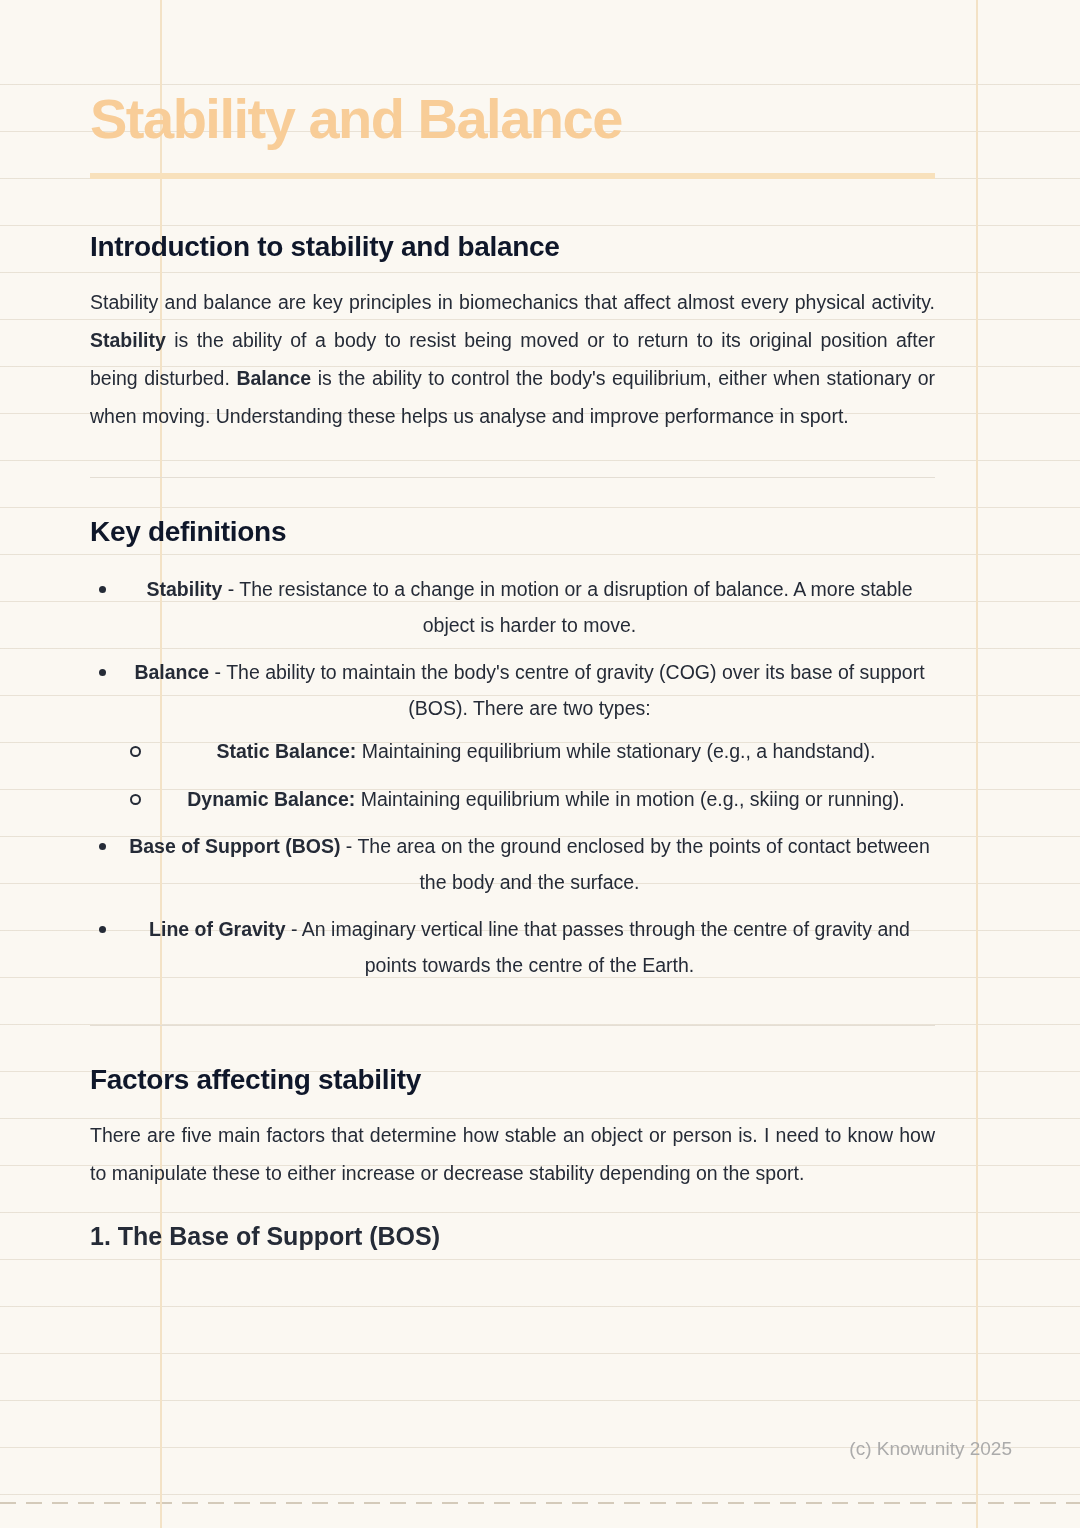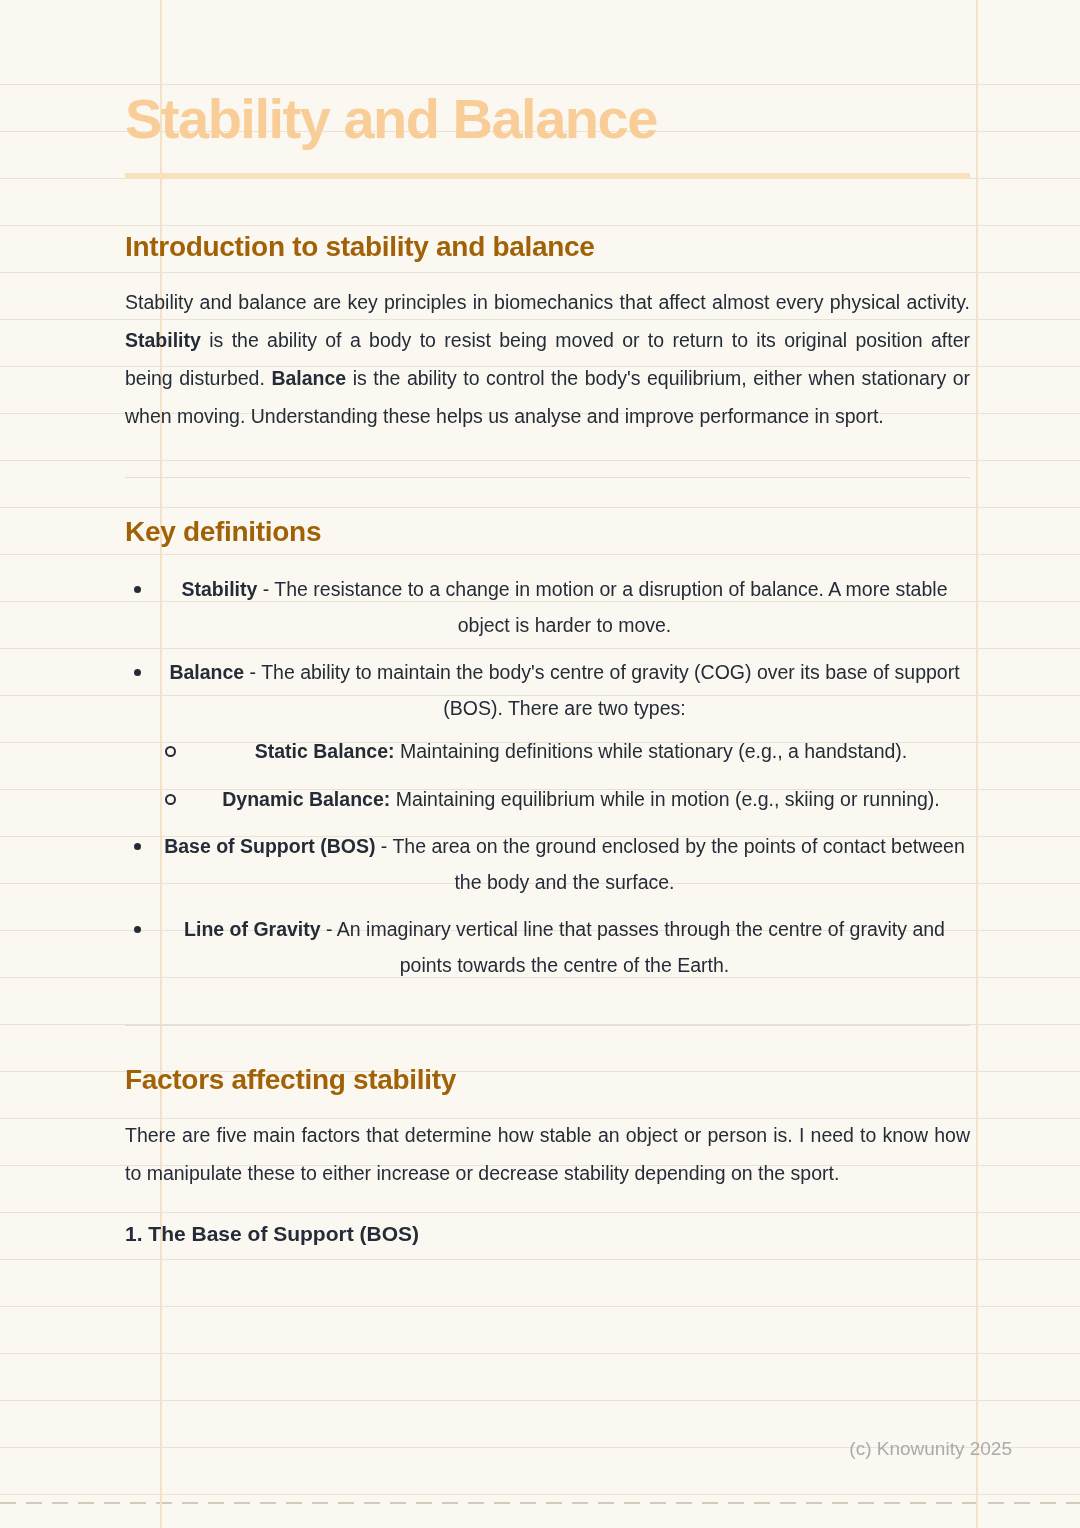--- a/index.html
+++ b/index.html
@@ -24,36 +24,36 @@
     position: absolute; left: 0; right: 0; top: 1502px; height: 2px;
     background: repeating-linear-gradient(
       to right,
       rgba(180,165,140,0.55) 0 16px, transparent 16px 26px);
     pointer-events: none;
   }
   .vline { position: absolute; top: 0; bottom: 0; width: 2px; background: #F3E2C6; pointer-events: none; }
   .vline.left  { left: 160px; }
   .vline.right { left: 976px; }
 
-  .content { position: absolute; left: 90px; width: 845px; top: 0; margin-left: 35px; }
+  .content { position: absolute; left: 90px; width: 845px; top: 0; }
 
   .doc-title {
     margin-top: 86px;
     font-size: 56px;
     font-weight: 800;
     letter-spacing: -1.5px;
     color: #F8CD98;
   }
   .title-rule { height: 6px; background: #F8E1BC; margin-top: 22px; }
 
   .section-heading {
     font-size: 28px;
     font-weight: 800;
     letter-spacing: -0.3px;
-    color: #a16207;
+    color: #0f172a;
   }
   .mt-lg { margin-top: 52px; }
   .mt-md { margin-top: 2px; }
 
   .body-text { font-size: 19.5px; line-height: 38px; margin-top: 20px; }
   .justify { text-align: justify; }
   b, .bold { font-weight: 700; }
 
   .divider { border: none; border-top: 1px solid #E4DED4; margin: 42px 0 38px 0; }
 
@@ -80,21 +80,21 @@
     font-size: 19.5px;
     line-height: 35.5px;
   }
   li.subdef::before {
     content: "";
     position: absolute; left: 6px; top: 12px;
     width: 7px; height: 7px; border-radius: 50%;
     border: 2px solid #252B37;
     background: transparent;
   }
-  .sub-heading-bold { font-size: 21px; font-weight: 700; margin-top: 30px; }
+  .sub-heading-bold { font-size: 25px; font-weight: 700; margin-top: 30px; }
 
   .page-footer {
     position: absolute;
     right: 68px; top: 1438px;
     font-size: 19px;
     color: #ABABAB;
   }
 </style>
 </head>
 <body>
@@ -123,21 +123,21 @@
       <b>Stability</b>
       <span>- The resistance to a change in motion or a disruption of balance. A more stable object is harder to move.</span>
     </li>
 
     <li class="def">
       <b>Balance</b>
       <span>- The ability to maintain the body's centre of gravity (COG) over its base of support (BOS). There are two types:</span>
       <ul class="subdefs">
         <li class="subdef">
           <b>Static Balance:</b>
-          <span>Maintaining definitions while stationary (e.g., a handstand).</span>
+          <span>Maintaining equilibrium while stationary (e.g., a handstand).</span>
         </li>
         <li class="subdef">
           <b>Dynamic Balance:</b>
           <span>Maintaining equilibrium while in motion (e.g., skiing or running).</span>
         </li>
       </ul>
     </li>
 
 
     <li class="def">

